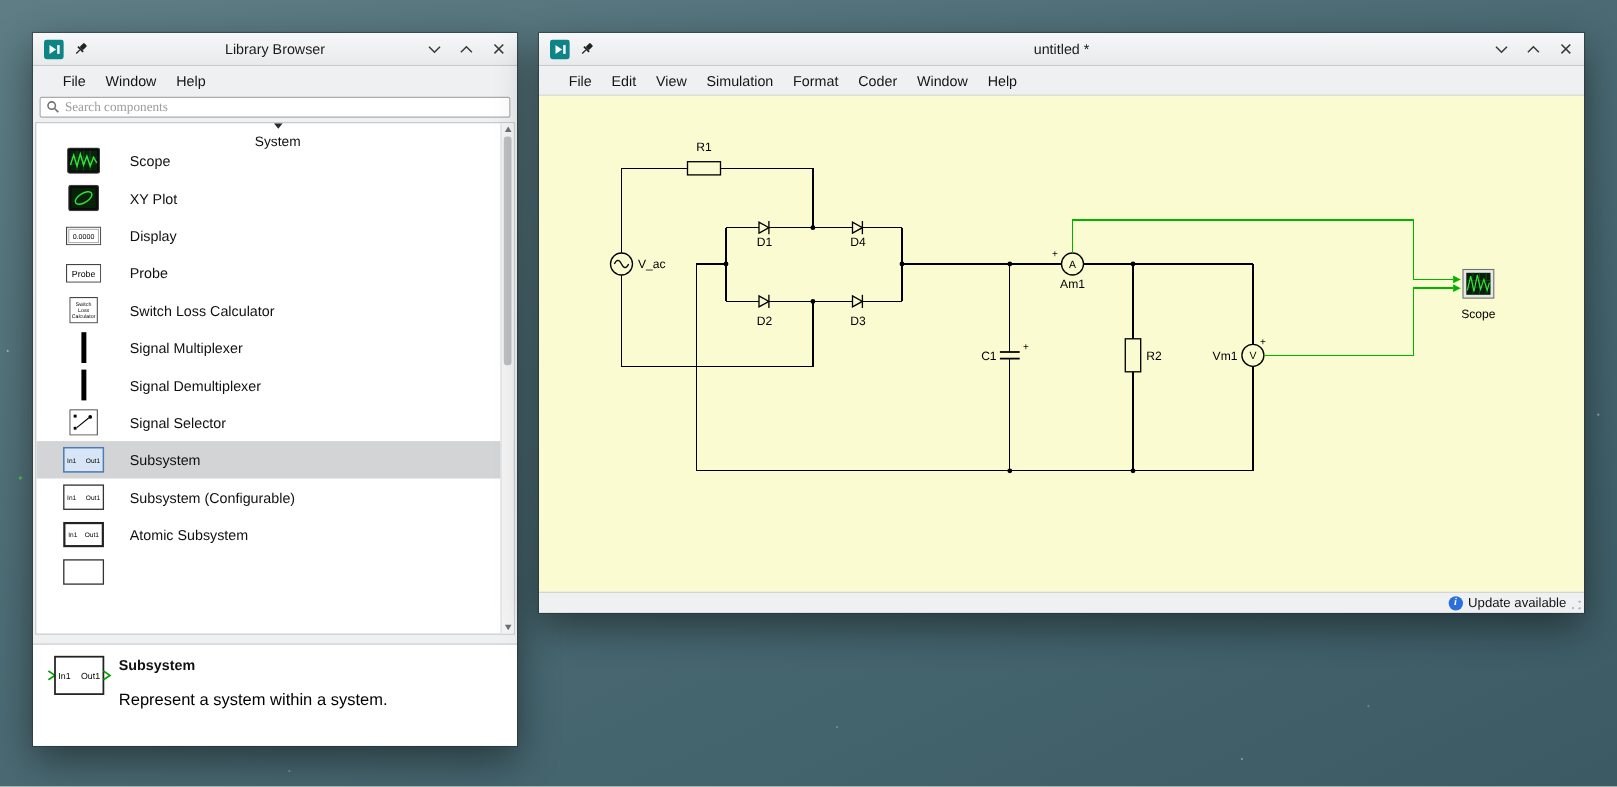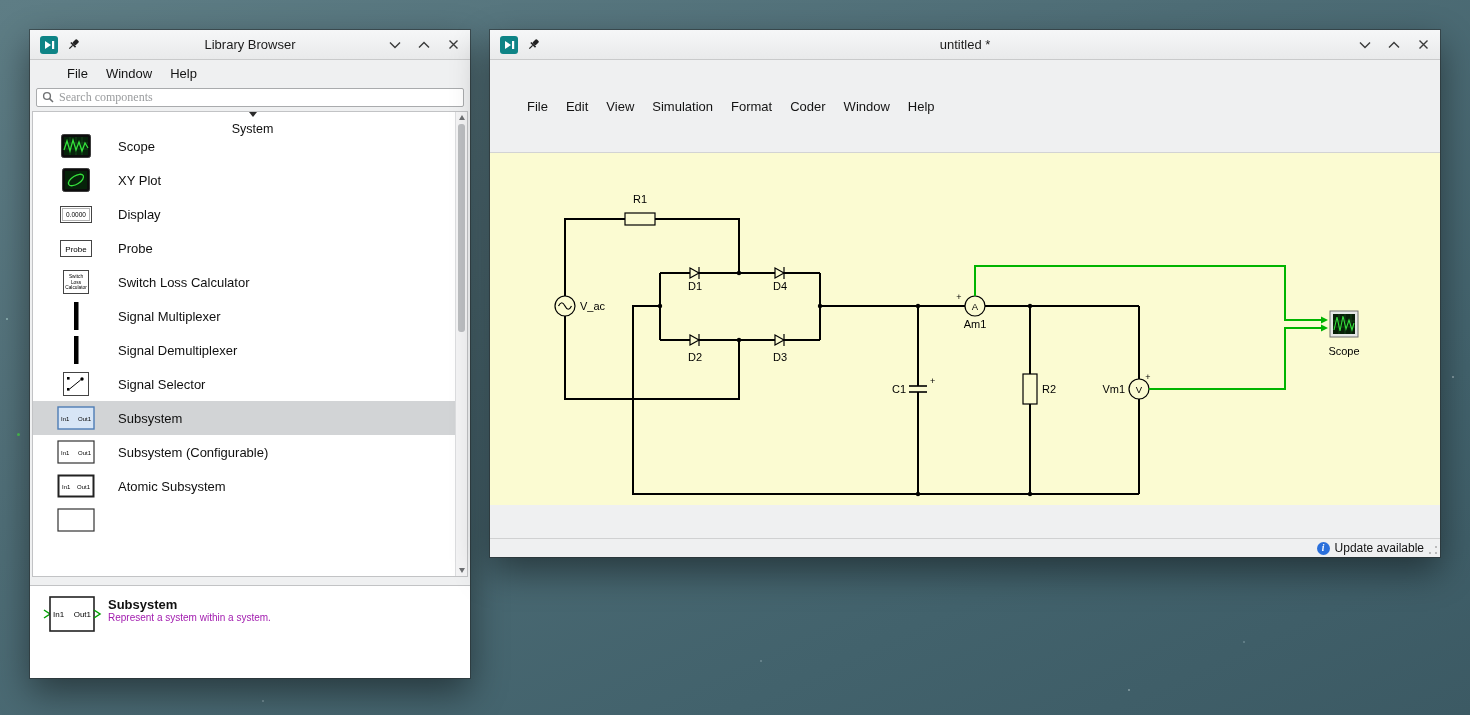--- a/index.html
+++ b/index.html
@@ -21,21 +21,21 @@
     padding:0 10px; background:linear-gradient(#f6f7f8,#e9eaeb); border-bottom:1px solid #c9cacb;
   }
   .titlebar .title {
     position:absolute; left:0; right:0; text-align:center; font-size:13px; color:#1b1b1b; pointer-events:none;
   }
   .app-icon { width:18px; height:18px; display:inline-flex; margin-right:8px; }
   .pin { width:15px; height:15px; display:inline-flex; }
   .win-controls { margin-left:auto; display:flex; gap:15px; z-index:2; align-items:center; }
   .wbtn { width:14px; height:14px; display:inline-flex; align-items:center; justify-content:center; cursor:default; }
 
-  .menubar { height:26px; flex:0 0 26px; display:flex; align-items:center; padding:0 18px;margin-left:10px; }
+  .menubar { height:26px; flex:0 0 26px; display:flex; align-items:center; padding:0 18px; }
   .menu-item { padding:4px 9px; font-size:13px; color:#141414; }
 
   
   .library { left:30px; top:30px; width:440px; height:648px; }
   .searchrow { flex:0 0 22px; display:flex; align-items:center; padding:0 6px; }
   .searchbox {
     flex:1; display:flex; align-items:center; height:19px; background:#fff;
     border:1px solid #a9abad; border-radius:2px; padding:0 5px; gap:5px;
   }
   .searchbox input {
@@ -64,24 +64,24 @@
   .sb-arrow-up { top:3px; border-bottom:5px solid #6e7073; }
   .sb-arrow-down { bottom:3px; border-top:5px solid #6e7073; }
   .sb-thumb { position:absolute; left:2px; right:2px; top:12px; height:208px; background:#bcbec1; border-radius:3px; }
 
   .panel-gap { flex:0 0 8px; }
   .detail {
     flex:1; background:#fff; border-top:1px solid #c2c3c5; position:relative; padding:8px 0 0 14px;
   }
   .detail-icon { position:absolute; left:12px; top:8px; }
   .detail-title { margin-left:64px; font-size:13px; font-weight:bold; color:#101010; padding-top:3px; }
-  .detail-desc { margin-left:64px; font-size:10px; color:#a21caf; }
+  .detail-desc { margin-left:64px; font-size:15px; color:#000000; margin-top:16px; }
 
   
-  .schematic { left:490px; top:30px; width:950px; height:527px;gap:33px; }
+  .schematic { left:490px; top:30px; width:950px; height:527px; }
   .canvas { flex:1; position:relative; background:#fbfbd2; border-top:1px solid #d2d3d4; overflow:hidden; }
   .canvas svg.circuit { position:absolute; left:2px; top:0; }
   .statusbar {
     flex:0 0 19px; display:flex; align-items:center; justify-content:flex-end; gap:5px;
     background:#eff0f1; border-top:1px solid #d0d1d2; font-size:12px; color:#141414; padding-right:16px;
     position:relative;
   }
   .info-dot {
     width:13px; height:13px; border-radius:50%; background:#2a6fdb; color:#fff; font-size:9.5px;
     display:inline-flex; align-items:center; justify-content:center; font-weight:bold;

